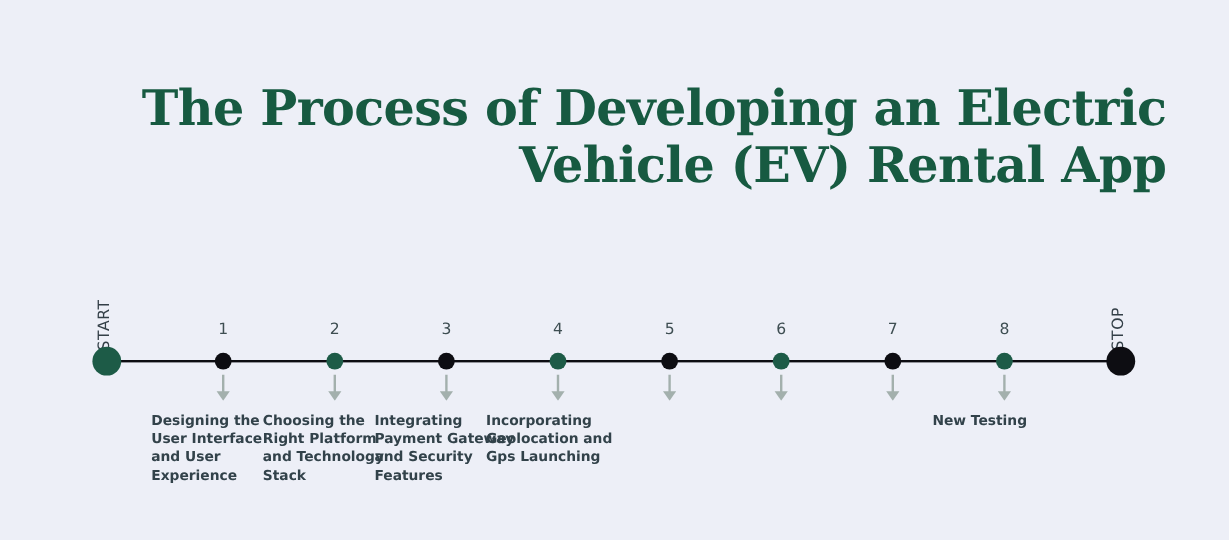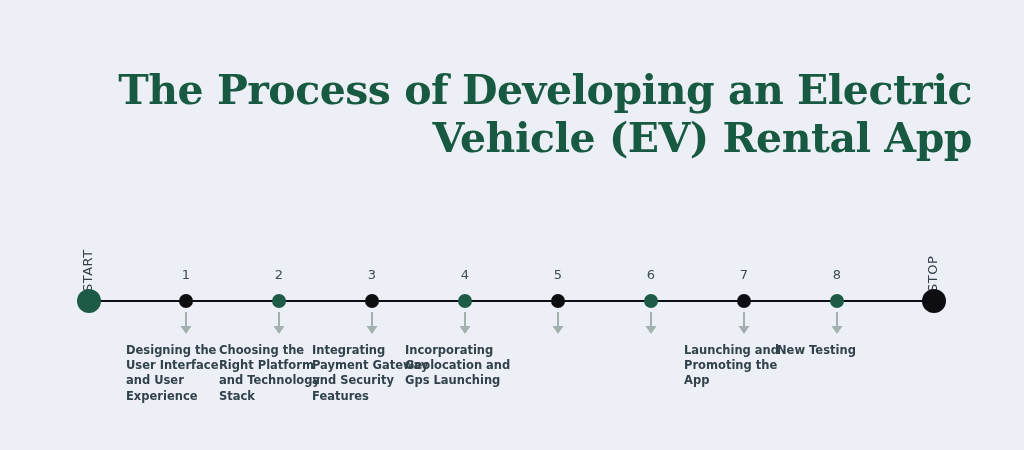--- a/index.html
+++ b/index.html
@@ -102,21 +102,20 @@
       <polygon points="2.5,14 13.5,14 8,22" fill="#a3b0ad"></polygon>
     </svg>
   </div>
     <div class="step" style="left: 684px;">
     <div class="step-number">7</div>
     <div class="step-dot black"></div>
     <svg class="arrow" width="16" height="22" viewBox="0 0 16 22">
       <line x1="8" y1="0" x2="8" y2="15" stroke="#a3b0ad" stroke-width="2"></line>
       <polygon points="2.5,14 13.5,14 8,22" fill="#a3b0ad"></polygon>
     </svg>
-    <div class="step-label">Launching and Promoting the App</div>
   </div>
     <div class="step" style="left: 777px;">
     <div class="step-number">8</div>
     <div class="step-dot green"></div>
     <svg class="arrow" width="16" height="22" viewBox="0 0 16 22">
       <line x1="8" y1="0" x2="8" y2="15" stroke="#a3b0ad" stroke-width="2"></line>
       <polygon points="2.5,14 13.5,14 8,22" fill="#a3b0ad"></polygon>
     </svg>
     <div class="step-label">New Testing</div>
   </div>

